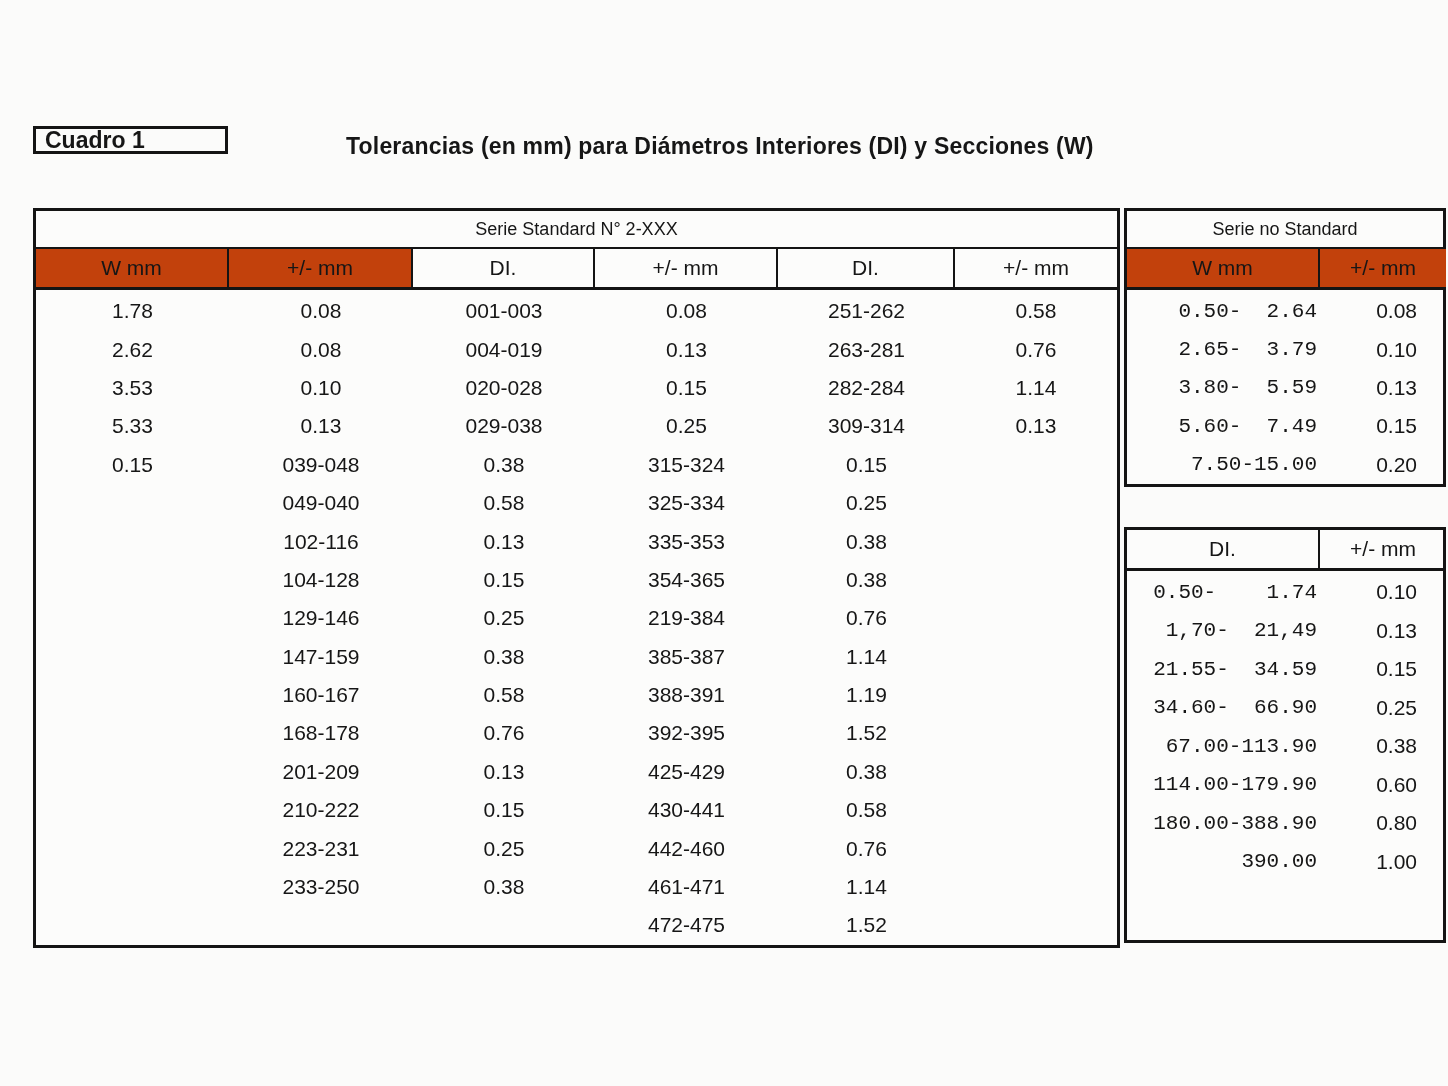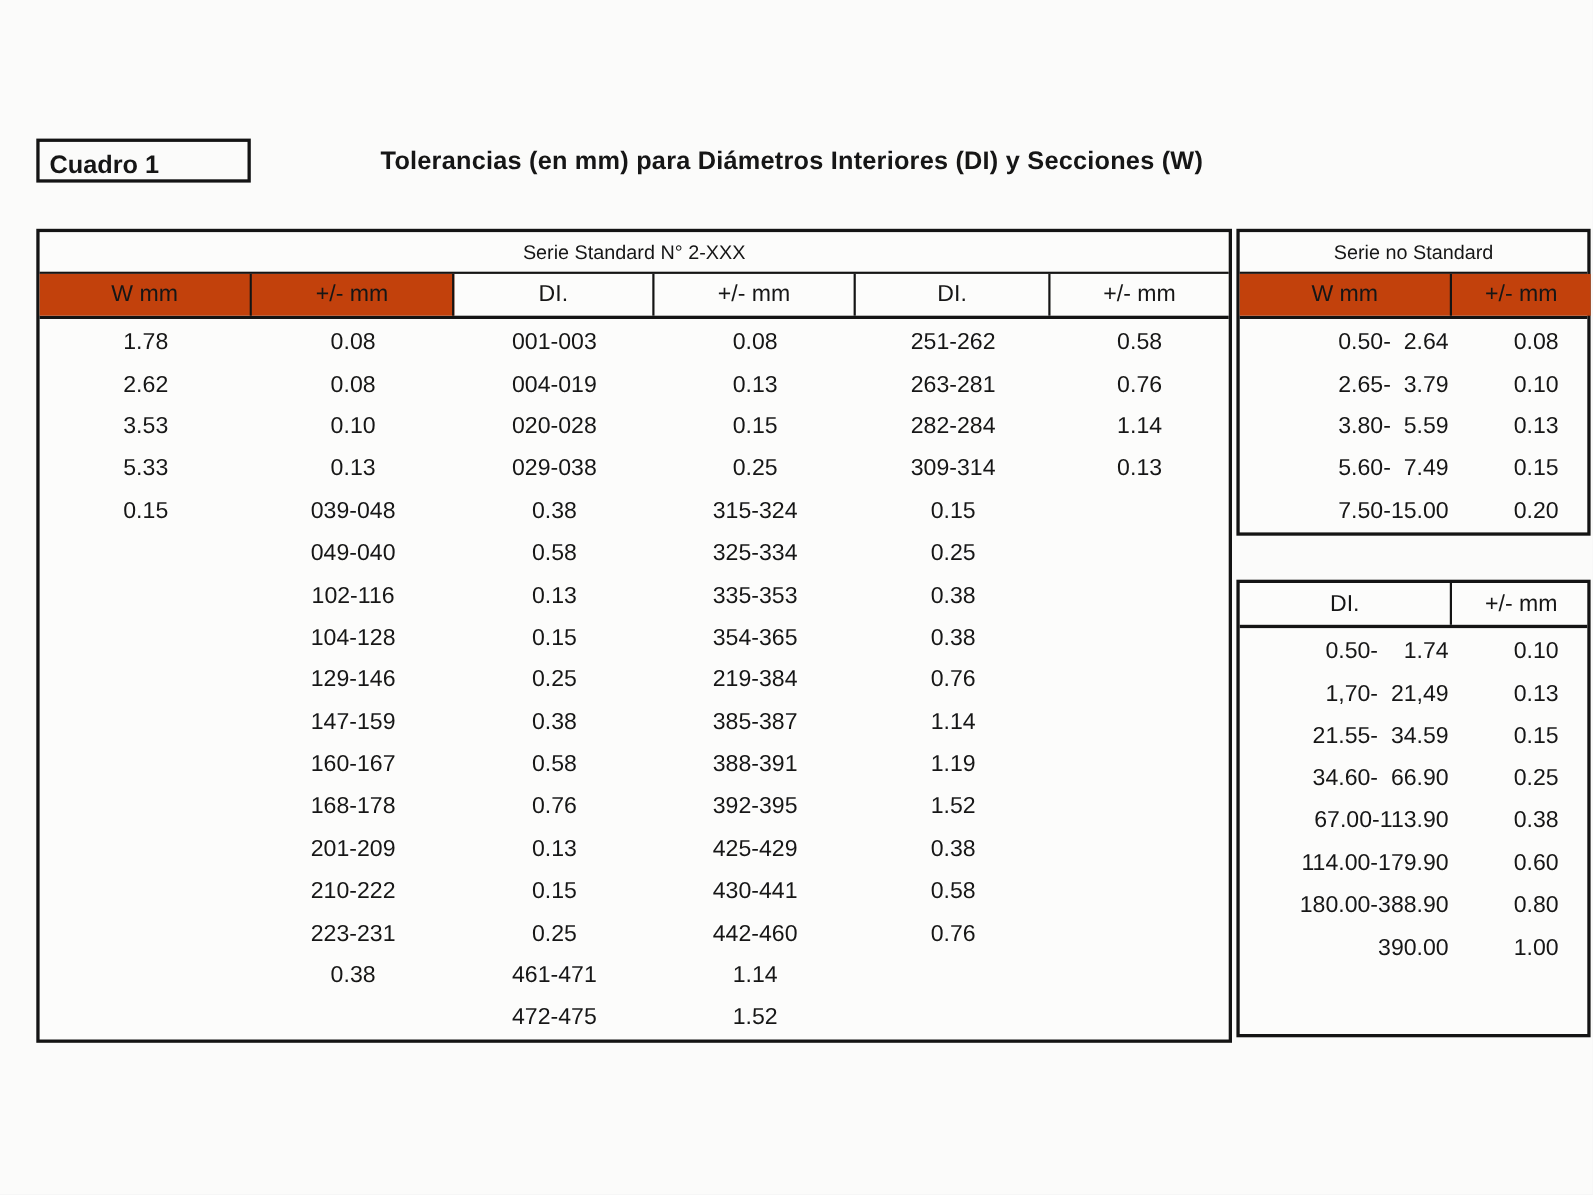--- a/index.html
+++ b/index.html
@@ -9,23 +9,23 @@
     width: 1448px;
     height: 1086px;
     background: #fbfbfa;
     font-family: "Liberation Sans", "DejaVu Sans", sans-serif;
     color: #161616;
     overflow: hidden;
   }
   .label-box {
     position: absolute;
     left: 33px; top: 126px;
-    width: 195px; height: 40px;
+    width: 195px; height: 28px;
     border: 3px solid #141414;
-    display: flex; align-items: flex-end;
+    display: flex; align-items: center;
     padding-left: 9px;
     font-size: 23px; font-weight: bold;
     background: #fbfbfa;
   }
   .doc-title {
     position: absolute;
     left: 346px; top: 133px;
     font-size: 23px; font-weight: bold;
     white-space: nowrap;
     letter-spacing: 0.2px;
@@ -60,21 +60,21 @@
   .hcell.shaded { background: #c2410c; }
   .data-grid { display: grid; }
   .grid-main { grid-template-columns: 193px 184px 182px 183px 177px 162px; grid-auto-rows: 38.4px; padding-top: 2px; }
   .grid-rt1  { grid-template-columns: 193px 126px; grid-auto-rows: 38.4px; padding-top: 2px; }
   .grid-rt2  { grid-template-columns: 193px 126px; grid-auto-rows: 38.5px; padding-top: 2px; }
   .dcell {
     display: flex; align-items: center; justify-content: center;
     font-size: 21px;
     white-space: pre;
   }
-  .dcell.range-right { justify-content: flex-end; padding-right: 3px; }
+  .dcell.range-right { justify-content: flex-end; padding-right: 3px; font-family: Liberation Mono, monospace; }
   .dcell.val-right   { justify-content: flex-end; padding-right: 29px; }
 </style>
 </head>
 <body>
 
 <div class="page">
 
   <div class="label-box">
     <span>Cuadro 1</span>
   </div>
@@ -178,20 +178,21 @@
         <div class="dcell">430-441</div>
         <div class="dcell">0.58</div>
         <div class="dcell"></div>
         <div class="dcell"></div>
         <div class="dcell">223-231</div>
         <div class="dcell">0.25</div>
         <div class="dcell">442-460</div>
         <div class="dcell">0.76</div>
         <div class="dcell"></div>
         <div class="dcell"></div>
+        <div class="dcell">233-250</div>
         <div class="dcell">0.38</div>
         <div class="dcell">461-471</div>
         <div class="dcell">1.14</div>
         <div class="dcell"></div>
         <div class="dcell"></div>
         <div class="dcell"></div>
         <div class="dcell"></div>
         <div class="dcell">472-475</div>
         <div class="dcell">1.52</div>
       </div>

